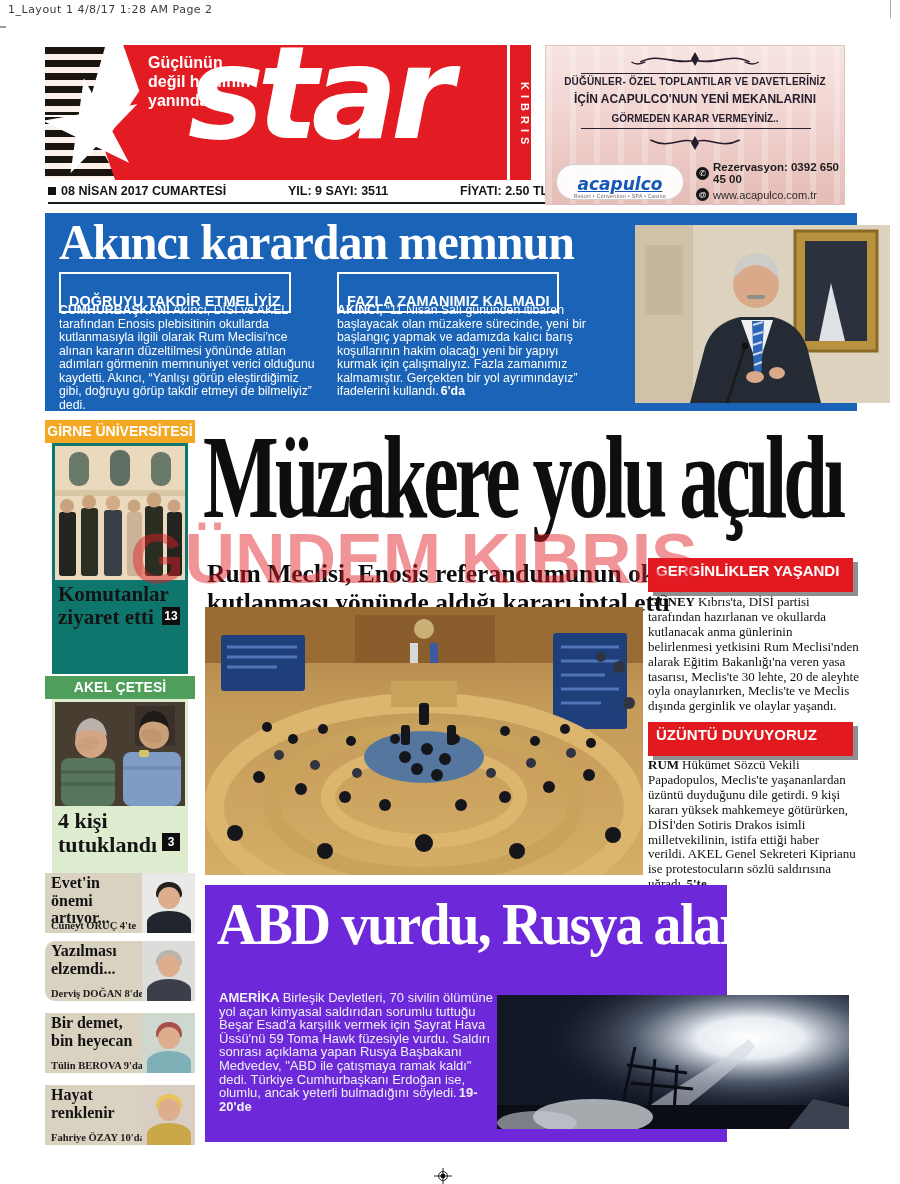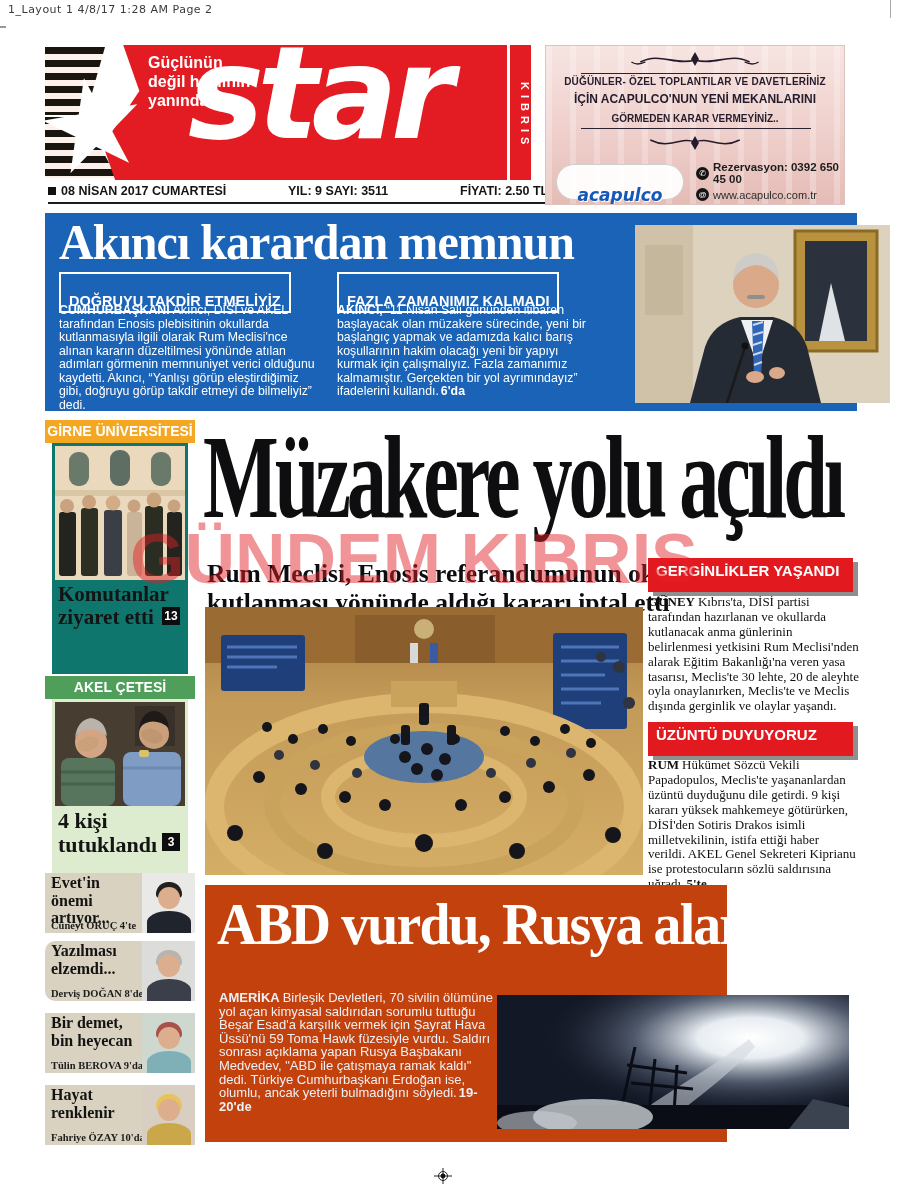--- a/index.html
+++ b/index.html
@@ -39,22 +39,22 @@
   .ad::before { content:""; position:absolute; inset:0;
         background:repeating-linear-gradient(90deg,rgba(255,255,255,.55) 0 6px,rgba(0,0,0,0) 6px 24px); opacity:.45; }
   .ad-rule { left:35px; width:230px; height:1px; background:#2a2230; }
   .ad-l1 { left:0; top:30px; width:100%; text-align:center; font:bold 10px "Liberation Sans",sans-serif;
            color:#241c2c; letter-spacing:.2px; }
   .ad-l2 { left:0; top:46px; width:100%; text-align:center; font:bold 12px "Liberation Sans",sans-serif; color:#241c2c; }
   .ad-l3 { left:0; top:67px; width:100%; text-align:center; font:bold 10px "Liberation Sans",sans-serif; color:#241c2c; }
   .ad-fl { left:0; width:100%; text-align:center; }
   .ad-pill { left:10px; top:118px; width:128px; height:36px; background:rgba(255,255,255,.93);
              border-radius:18px; border:1px solid #cfcfcf; text-align:center; }
-  .ad-logo { display:block; margin-top:21px; color:#1558b8; font:bold italic 17px/18px "DejaVu Sans",sans-serif;
-             text-shadow:1px 1px 0 #fff; }
+  .ad-logo { display:block; margin-top:10px; color:#1558b8; font:bold italic 17px/18px "DejaVu Sans",sans-serif;
+             text-shadow:1px 1px 0 #fff;text-decoration:underline; }
   .ad-logo-sub { display:block; font:5px "Liberation Sans",sans-serif; color:#666; letter-spacing:.4px; }
   .ad-contact { left:150px; top:115px; }
   .ad-crow { display:flex; align-items:center; margin-bottom:3px; }
   .ad-ic { width:13px; height:13px; border-radius:50%; background:#141414; color:#fff; font-size:8px;
            line-height:13px; text-align:center; margin-right:4px; flex:0 0 13px; }
   .ad-ct1 { font:bold 11.5px "Liberation Sans",sans-serif; color:#1c1c1c; }
   .ad-ct2 { font:11px "Liberation Sans",sans-serif; color:#2c2c2c; }
 
   
   .ts { left:45px; top:213px; width:812px; height:198px; background:#1a63b6; }
@@ -112,21 +112,21 @@
   .parliament { left:205px; top:607px; width:438px; height:268px; }
 
   
   .rc-h { left:648px; width:205px; height:34px; background:#e2191f; color:#fff;
           font:bold 15px/26px "Liberation Sans",sans-serif; padding-left:8px; box-shadow:5px 4px 0 #8f8f8f; }
   .rc-h1 { top:558px; } .rc-h2 { top:722px; }
   .rc-b { left:648px; width:211px; font:13px/14.9px "Liberation Serif",serif; color:#101010; }
   .rc-b1 { top:595px; } .rc-b2 { top:758px; }
 
   
-  .bs { left:205px; top:885px; width:522px; height:257px; background:#c2410c; }
+  .bs { left:205px; top:885px; width:522px; height:257px; background:#6d28d9; }
   .bs-headline { left:12px; top:4px; color:#fff; font:bold 60px/70px "Liberation Serif",serif; letter-spacing:-2px;
                  white-space:nowrap; transform:scaleX(.93); transform-origin:left top; }
   .bs-body { left:14px; top:106px; width:274px; font:13px/13.6px "Liberation Sans",sans-serif; color:#eef1f6; }
   .bs-photo { left:292px; top:110px; width:352px; height:134px; }
 </style>
 </head>
 <body>
 
 <div class="page">
 

